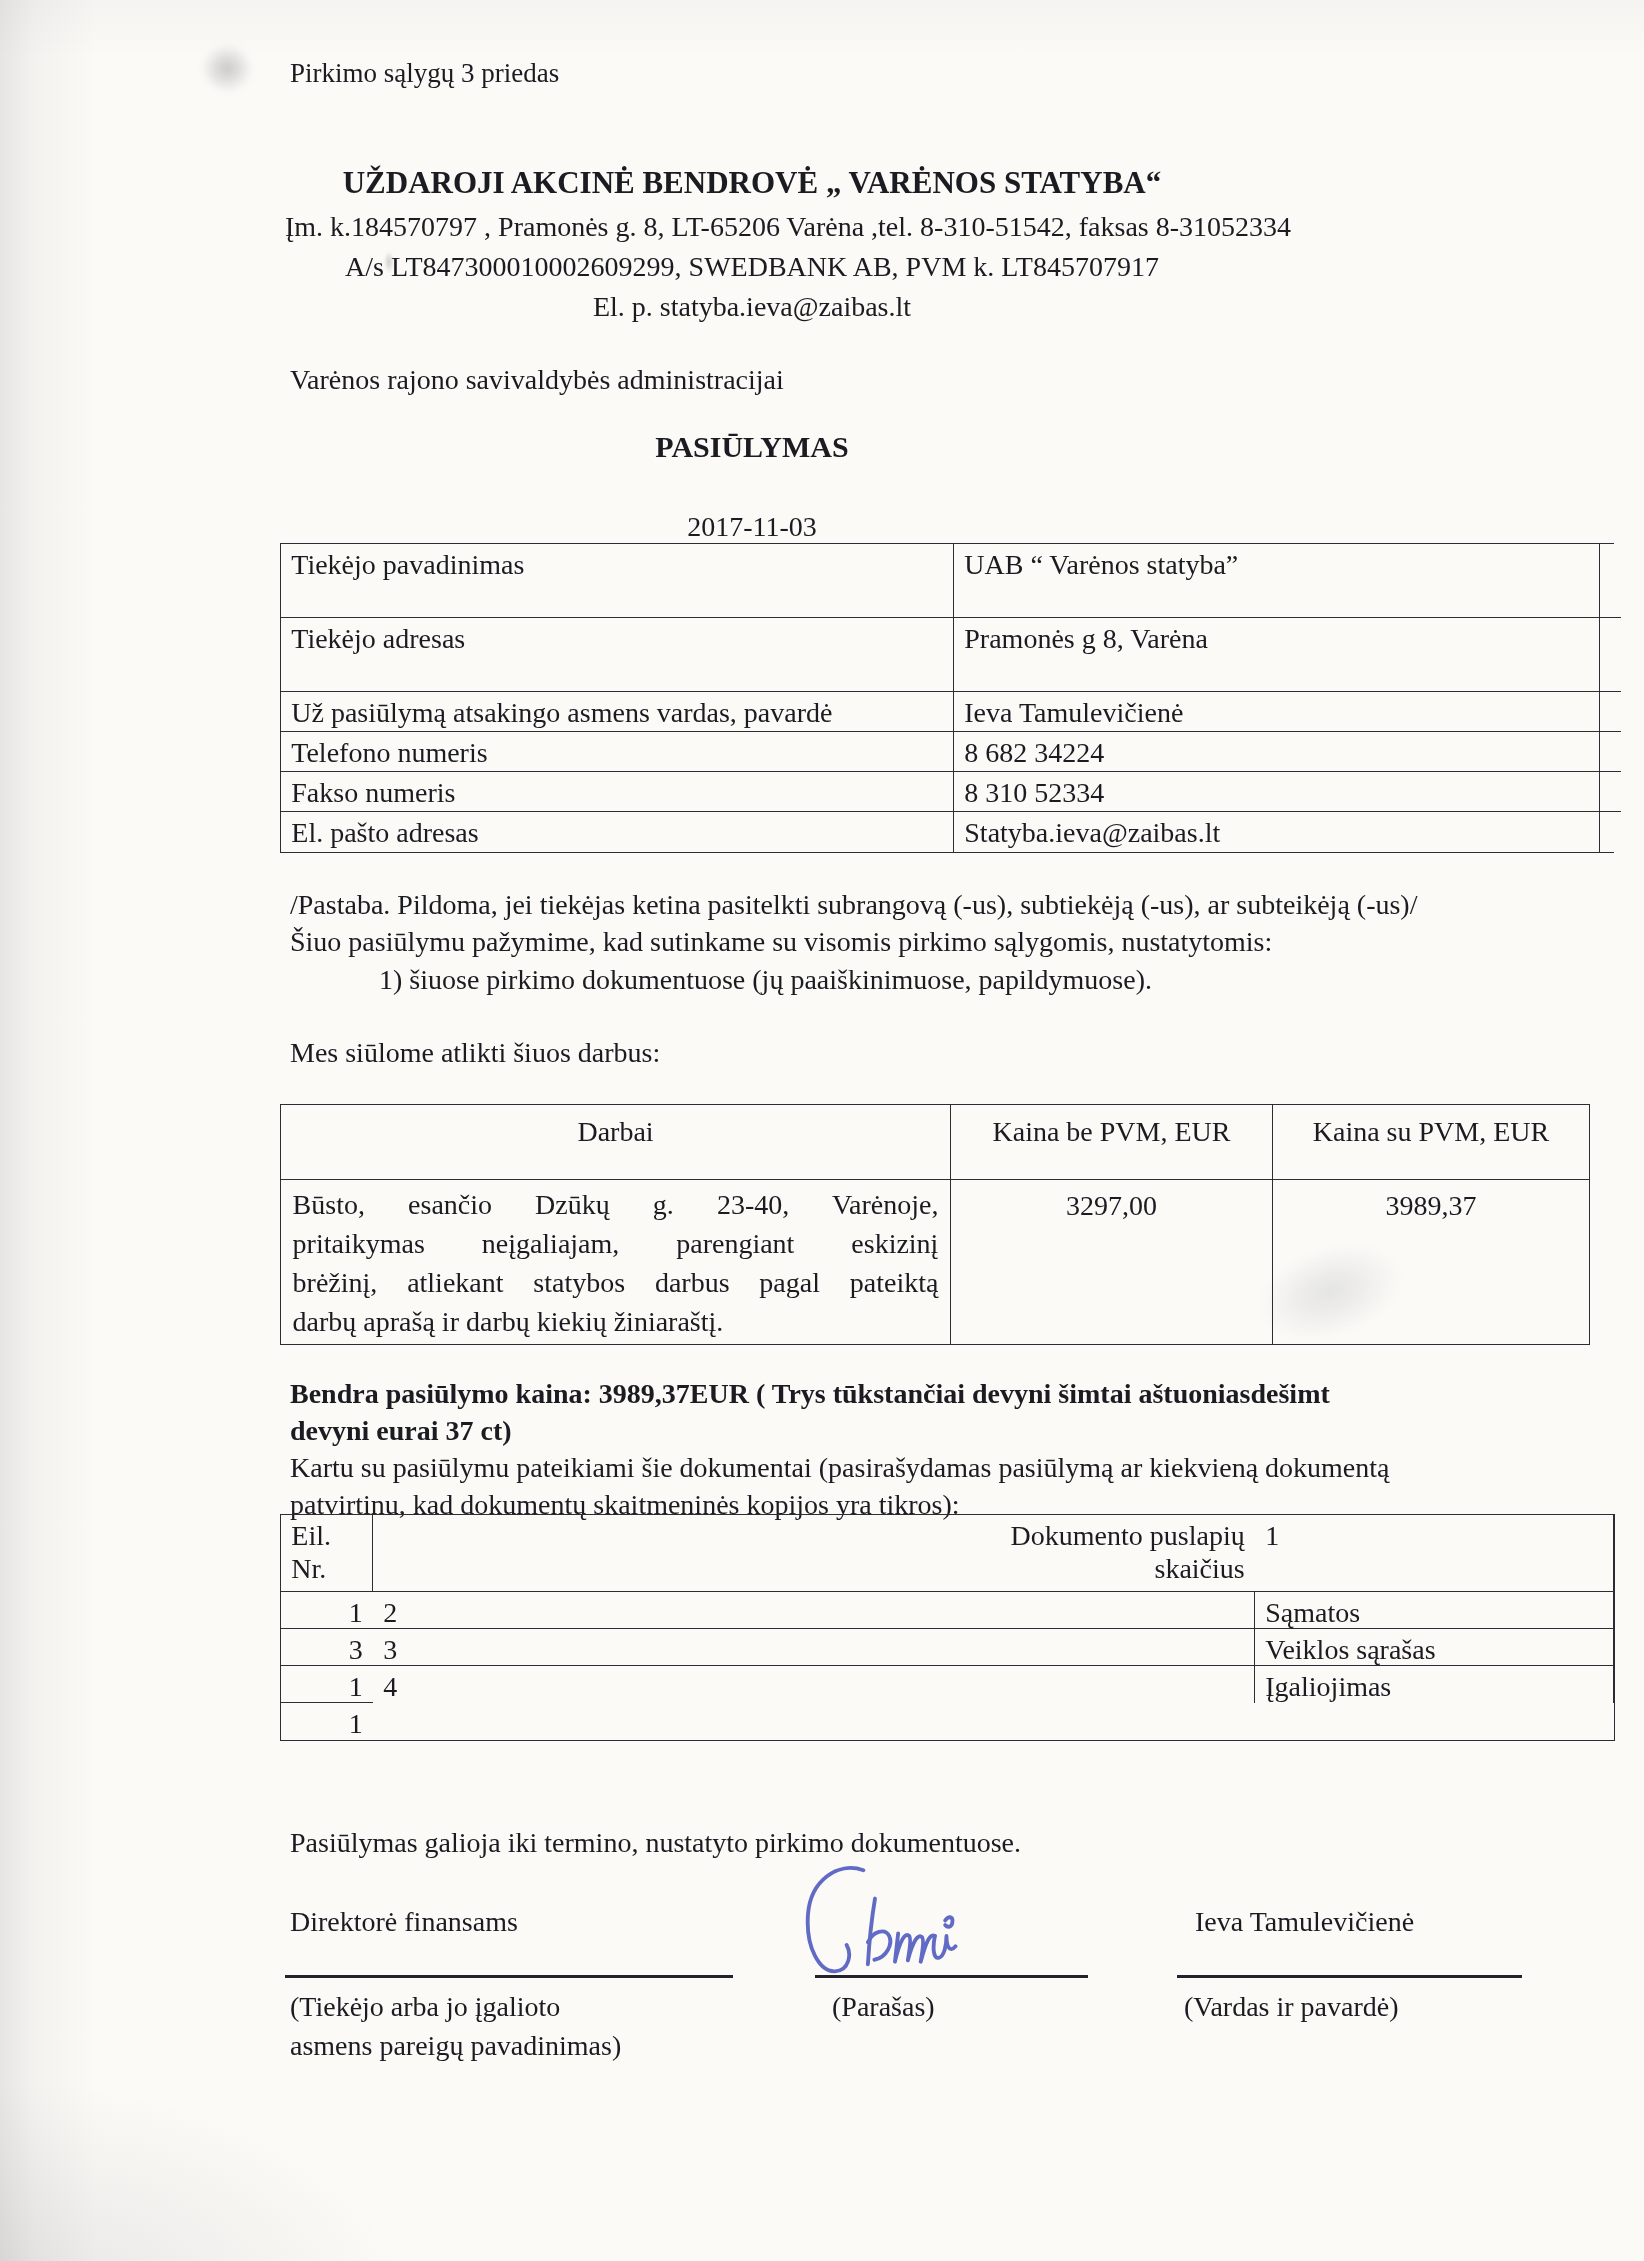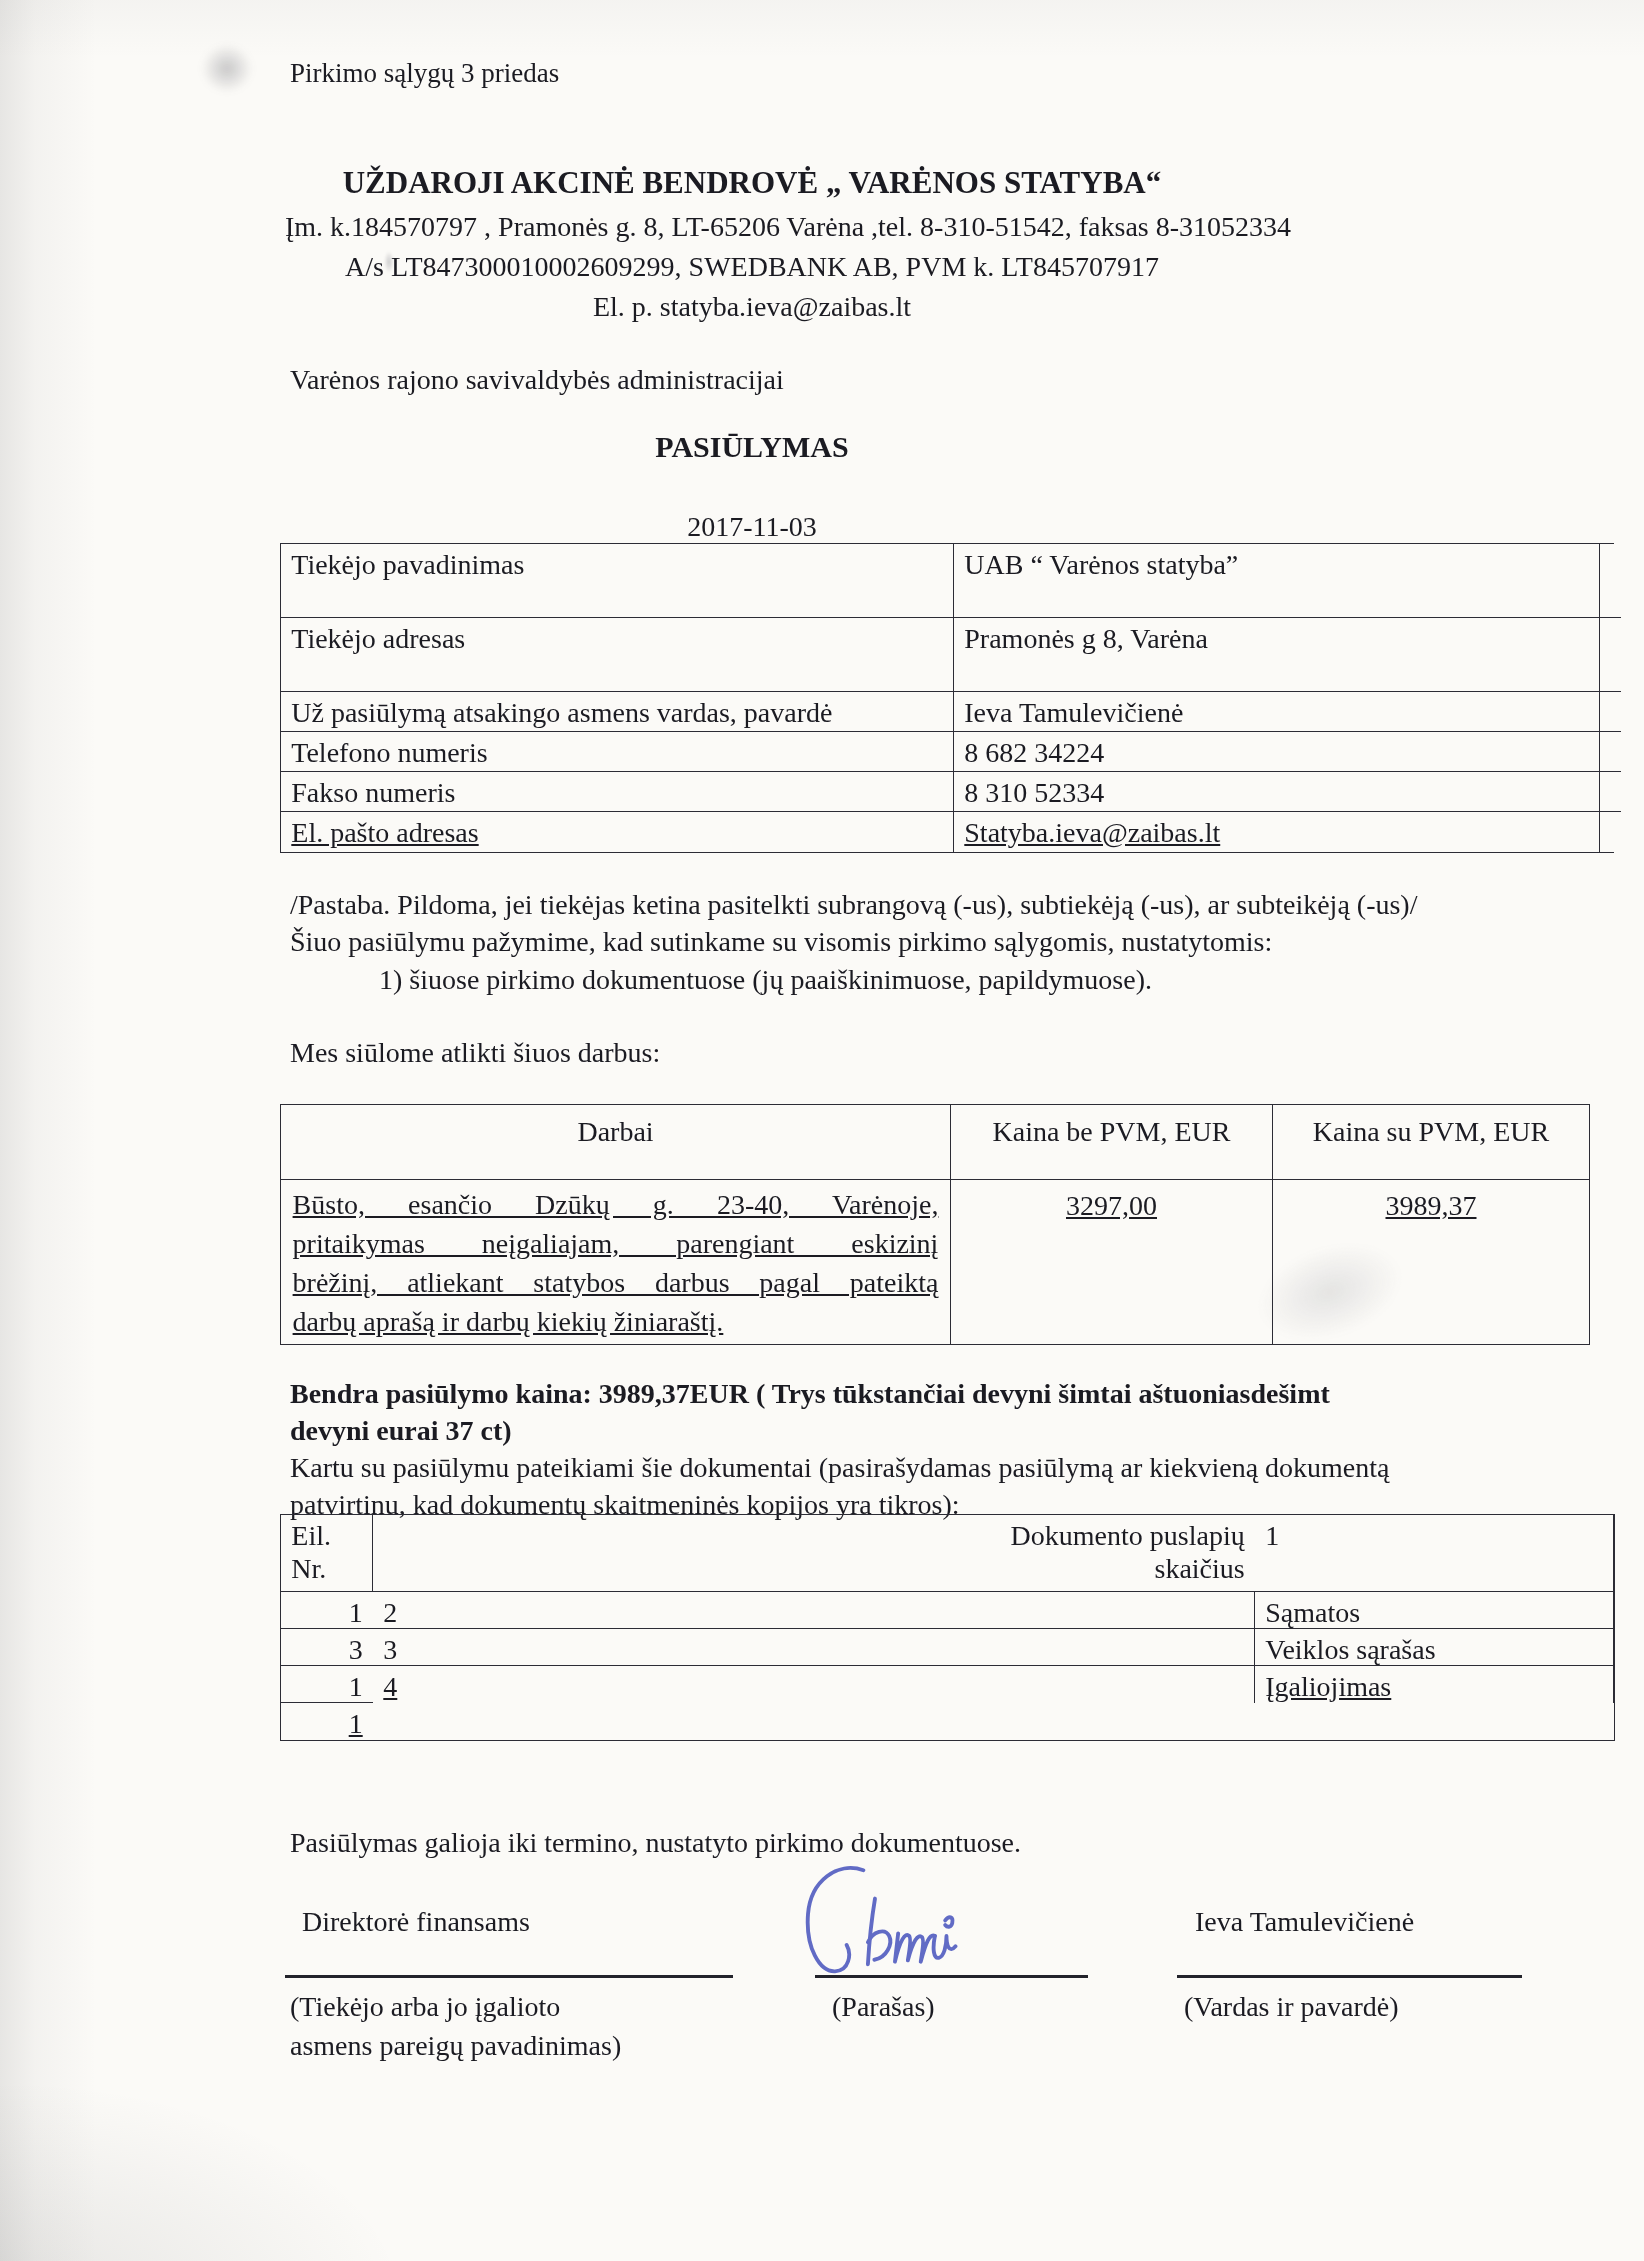--- a/index.html
+++ b/index.html
@@ -17,21 +17,21 @@
   }
   .t  { position:absolute; font-size:28px; line-height:36px; white-space:nowrap; }
   .tc { position:absolute; left:0; width:1504px; text-align:center; font-size:28px; line-height:36px; white-space:nowrap; }
   .b  { font-weight:bold; }
   .small43 { font-size:28px; }
 
   
   .grid { position:absolute; display:grid; border:1.9px solid #2c2c35; box-sizing:border-box; }
   .cell { box-sizing:border-box; border-right:1.9px solid #2c2c35; border-bottom:1.9px solid #2c2c35; padding:3.9px 10.3px; font-size:28px; line-height:33px; overflow:hidden; }
   .noR { border-right:none;text-align:right; }
-  .noB { border-bottom:none;text-decoration:underline; }
+  .noB { border-bottom:none; }
   .cellC { text-align:center; }
 
   #supplier-table { left:280px; top:543px; width:1334px;
     grid-template-columns:673px 646px 15px;
     grid-template-rows:74px 74px 40px 40px 40px 40px;
     border-right:none; }
   #works-table { left:280px; top:1104px; width:1310px;
     grid-template-columns:670px 322px 316px;
     grid-template-rows:75px 164px; }
   #docs-table { left:280px; top:1514px; width:1335px;
@@ -149,21 +149,21 @@
     <div class="cell">Veiklos sąrašas</div>
     <div class="cell noR">1</div>
 
     <div class="cell noB">4</div>
     <div class="cell noB">Įgaliojimas</div>
     <div class="cell noR noB">1</div>
   </div>
 
   <div class="t" style="left:290px; top:1825px;">Pasiūlymas galioja iki termino, nustatyto pirkimo dokumentuose.</div>
 
-  <div class="t" style="left:302px; top:1904px;">Direktorė finansams</div>
+  <div class="t" style="left:290px; top:1904px;">Direktorė finansams</div>
   <div class="t" style="left:1195px; top:1904px;">Ieva Tamulevičienė</div>
 
   <svg style="position:absolute; left:799px; top:1861px;" width="161" height="126" viewBox="0 0 250 195">
     <g fill="none" stroke="#515cc0" stroke-width="6" stroke-linecap="round" stroke-linejoin="round" opacity="0.9">
       <path d="M100,14 C60,0 18,30 14,82 C10,134 32,172 56,171 C78,170 82,144 74,130"></path>
       <path d="M118,58 C113,88 109,125 107,160"></path>
       <path d="M107,126 C115,108 134,104 140,116 C146,128 136,150 117,153"></path>
       <path d="M154,112 L149,156 M149,156 C157,122 165,110 171,116 C175,120 171,142 169,154 M169,154 C177,124 185,112 191,118 C195,122 191,144 189,156 M189,156 C197,126 203,112 211,116"></path>
       <path d="M211,116 C207,136 209,152 217,150 C225,148 229,132 229,116 C229,130 233,144 243,132"></path>
       <path d="M227,92 C233,84 240,86 238,96 C237,102 231,104 227,99"></path>

